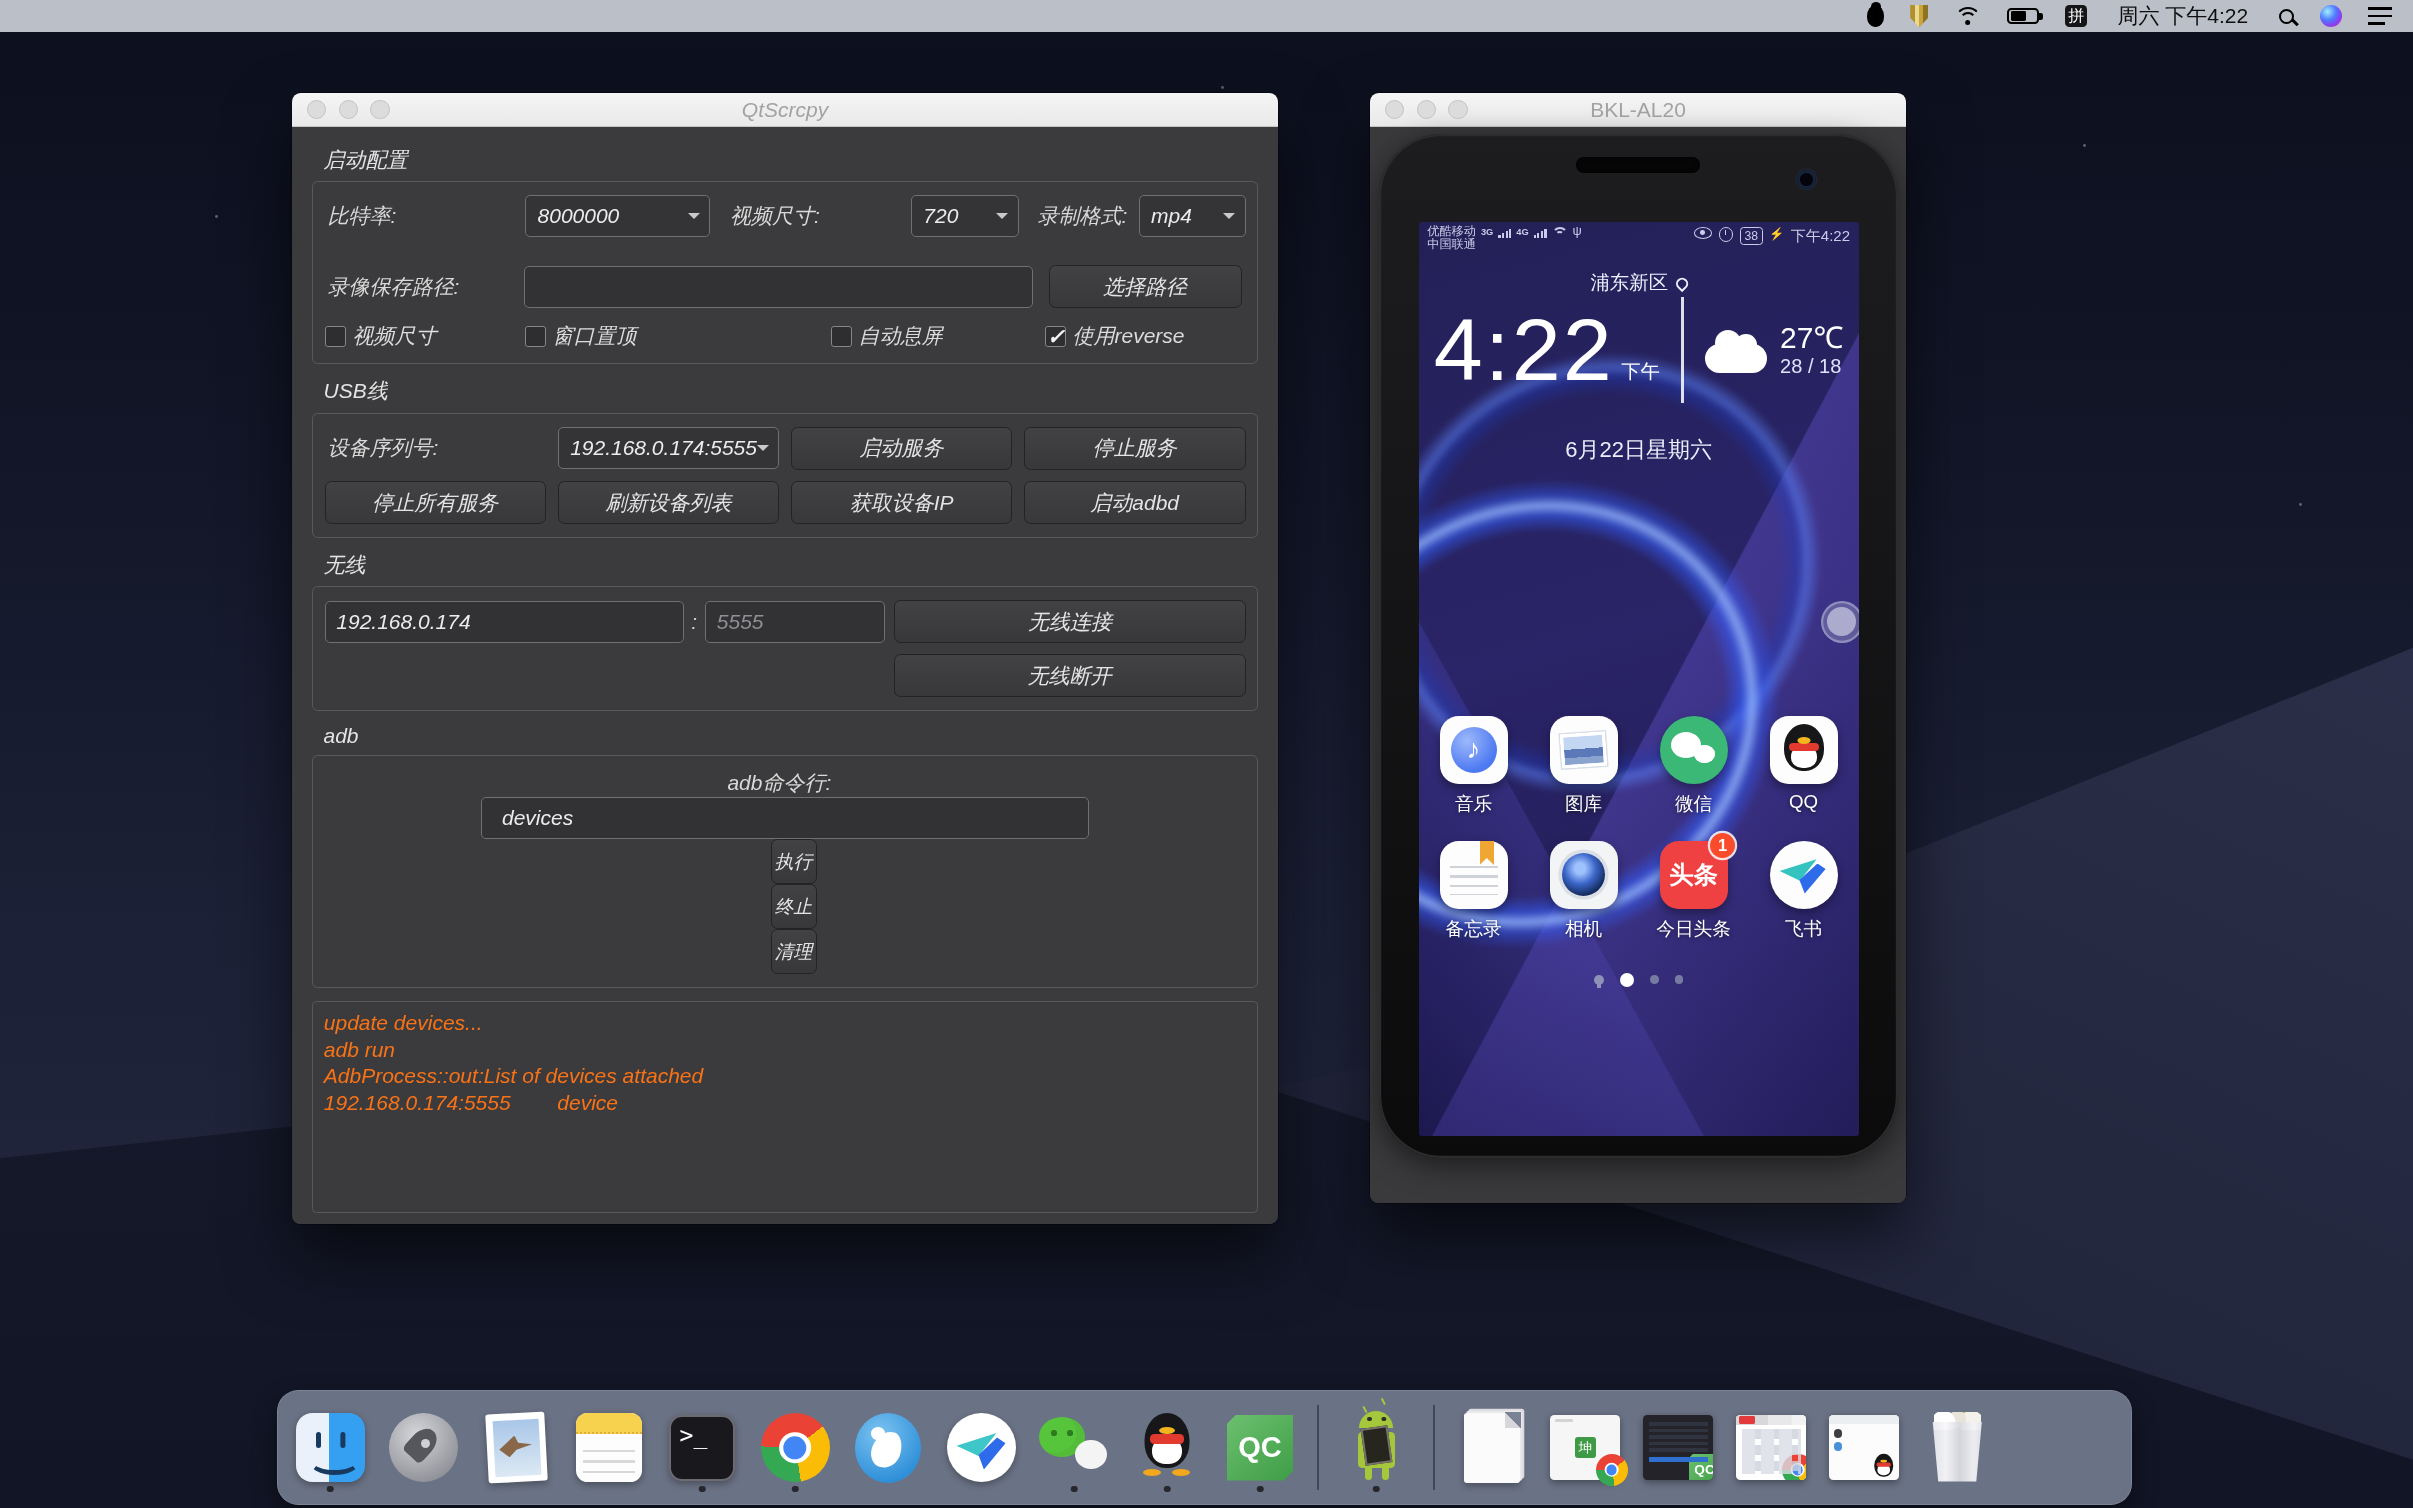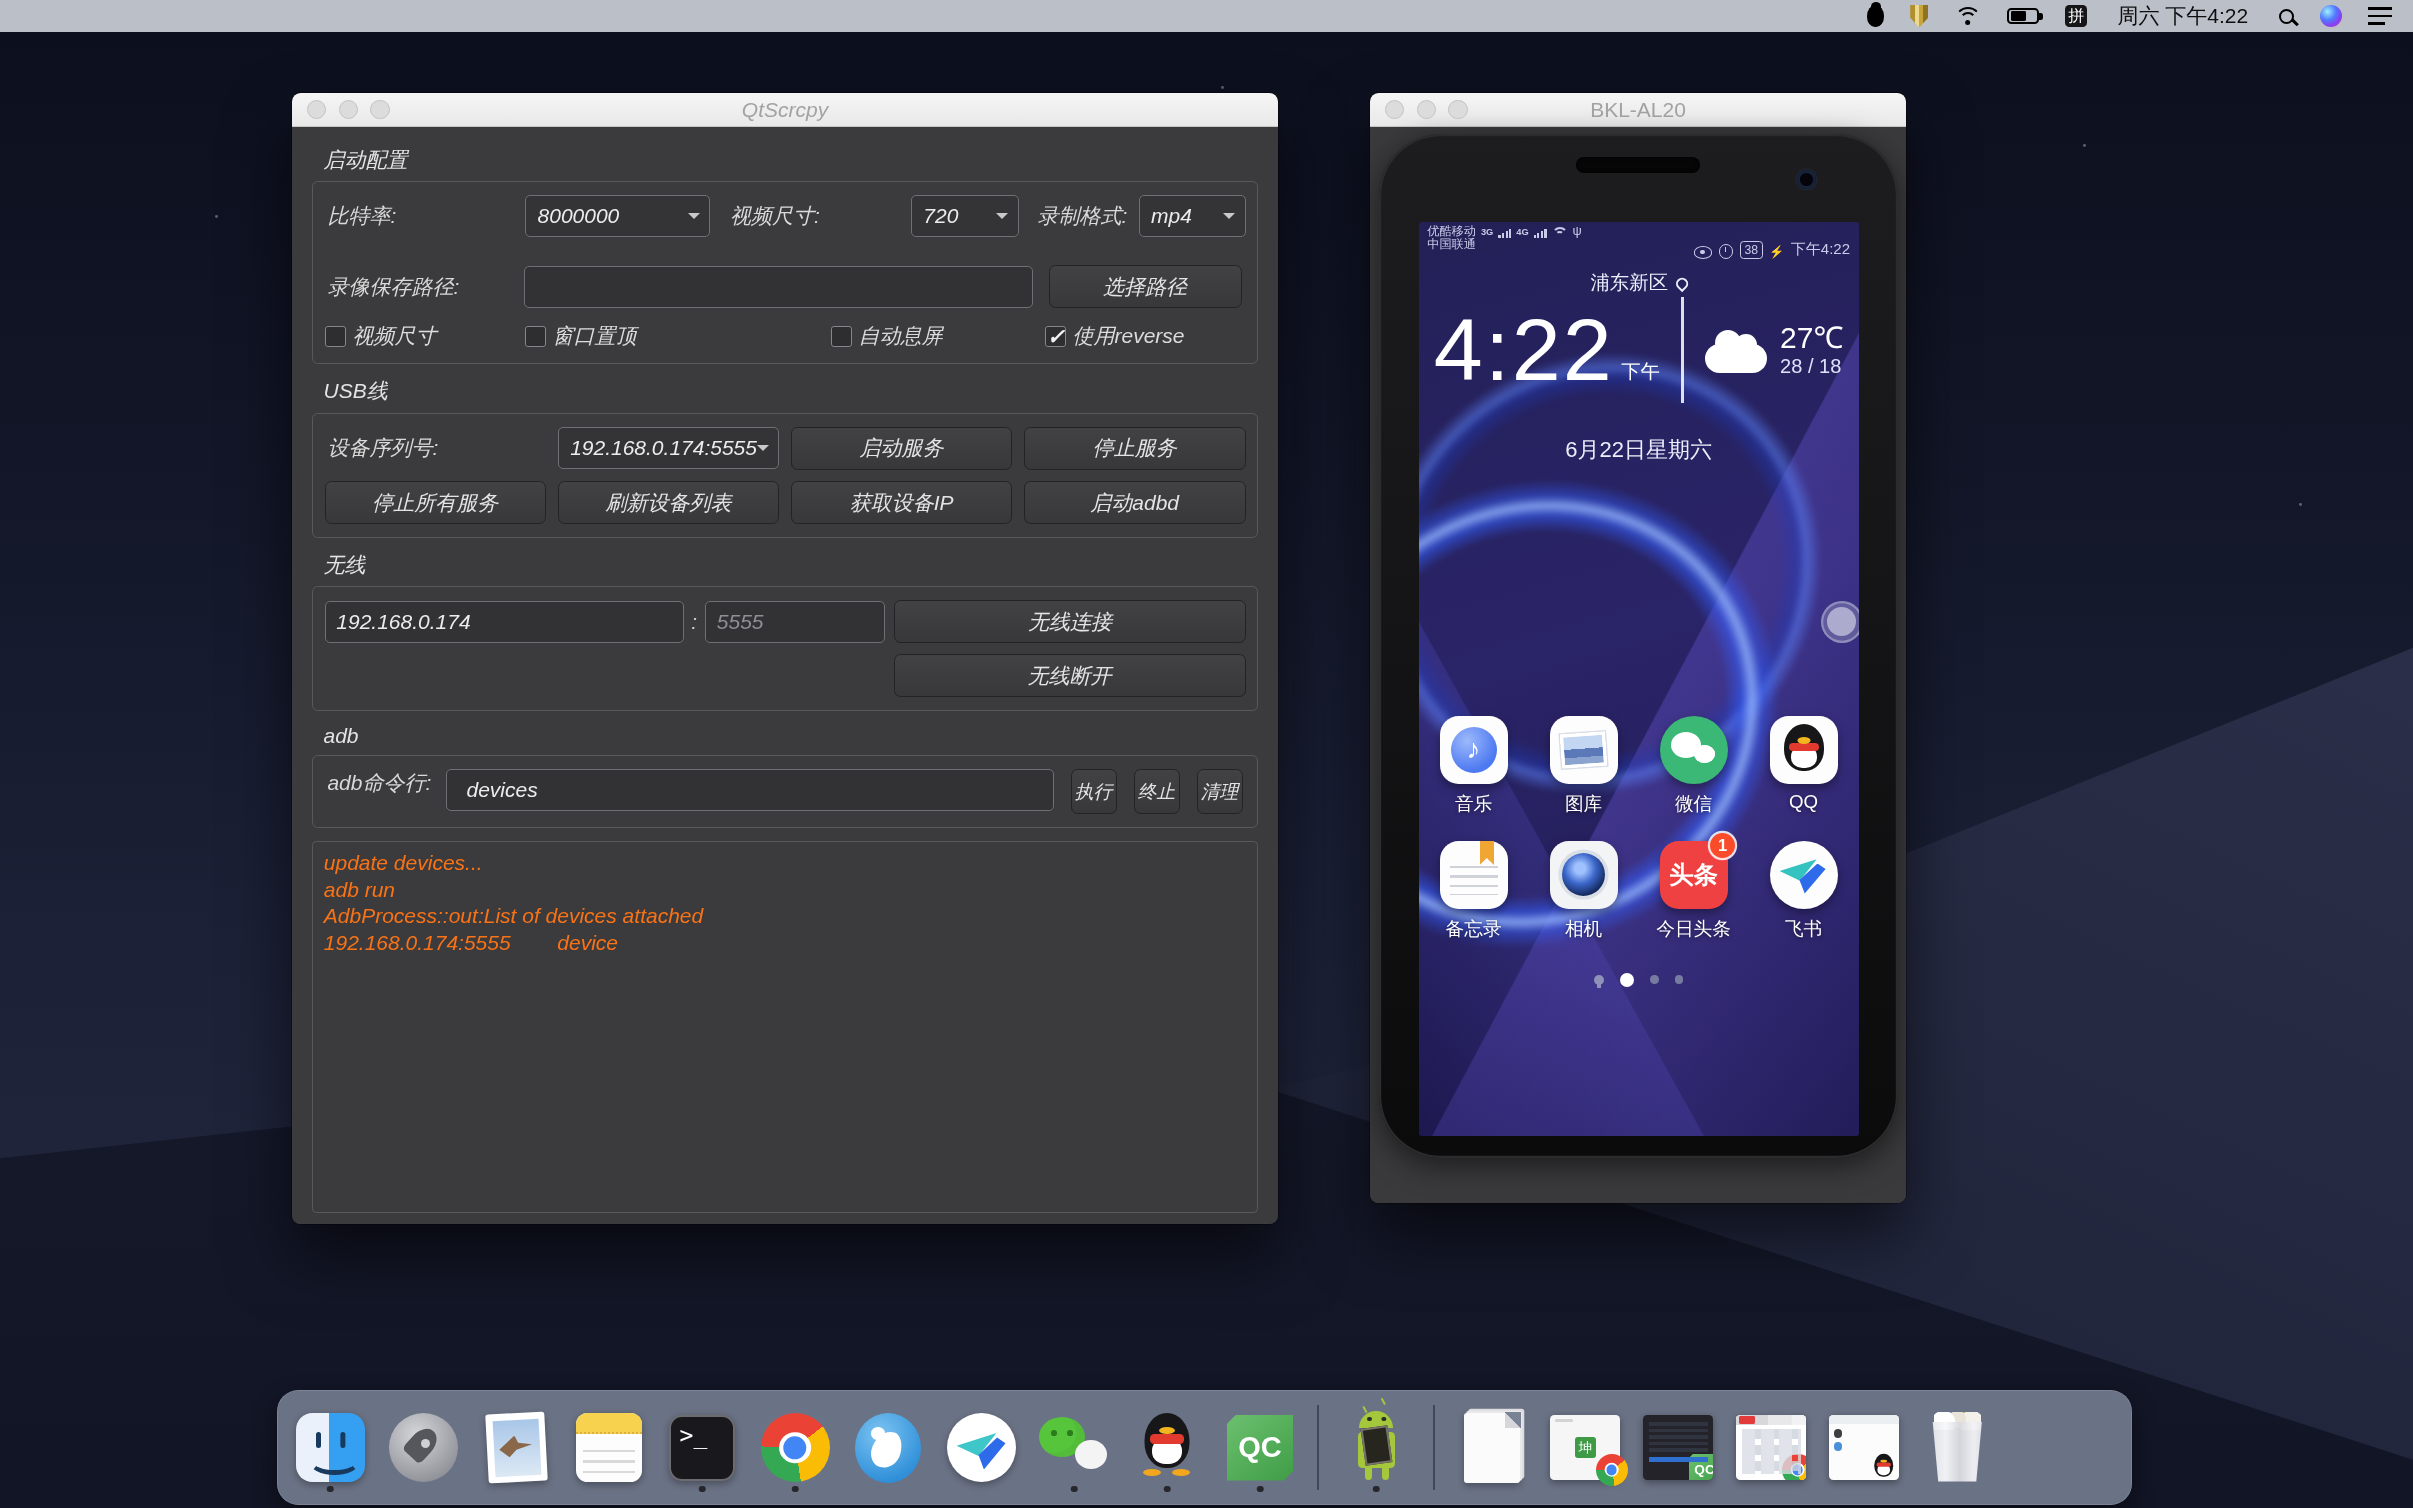--- a/index.html
+++ b/index.html
@@ -103,21 +103,21 @@
   .usbgrid .qlabel { padding-left:2.9px; }
 
   .wrow1 { display:flex; align-items:center; }
   .wrow1 .tinput.ip { width:359px; }
   .wrow1 .colon { width:21.5px; text-align:center; color:#cfcfcf; }
   .wrow1 .tinput.port { width:180px; }
   .wrow1 .qbtn { flex:1; margin-left:9.3px; }
   .wrow2 { display:flex; margin-top:10.8px; }
   .wrow2 .qbtn { width:352px; margin-left:auto; }
 
-  .adbrow { display:flex; align-items:flex-start; }
+  .adbrow { display:flex; align-items:center;flex-direction:column; }
   .adbrow .qlabel { width:121px; padding-left:2.9px; }
   .adbrow .tinput { width:608px;padding-left:20px; }
   .adbrow .qbtn.small { width:46px; height:45px; font-size:18.7px; margin-left:17px; padding:0; }
   .adbrow .qbtn.small + .qbtn.small { margin-left:17px; }
 
   .qt-output { flex:1; margin-top:13px; border:1.4px solid #59595c; border-radius:4.3px;
     padding:8.6px 10.8px; color:#f97316; font-size:21px; line-height:1.1; background:#3b3b3d; }
   .qt-output div { white-space:pre; margin-bottom:3.6px; }
 
   
@@ -148,21 +148,21 @@
   .psb-l1 { display:flex; align-items:flex-end; gap:5px; font-size:12.2px; }
   .psb-l2 { font-size:12.2px; }
   .netlab { font-size:9.3px; font-weight:bold; }
   .sigbars { display:flex; align-items:flex-end; gap:1.4px; }
   .sigbars i { width:2.2px; background:#c9cbe9; display:block; }
   .pwifi { position:relative; width:16px; height:10.8px; overflow:hidden; }
   .pwifi b { position:absolute; left:50%; border-radius:50%; border:2.2px solid transparent; border-top-color:#c9cbe9; }
   .pwifi .w1 { width:16px; height:16px; transform:translateX(-50%); top:0; }
   .pwifi .w2 { width:8.6px; height:8.6px; transform:translateX(-50%); top:3.6px; }
   .pusb { font-size:13px; color:#c9cbe9; }
-  .psb-right { display:flex; align-items:flex-end; gap:6.5px; font-size:15px; padding-top:2.9px; }
+  .psb-right { display:flex; align-items:flex-start; gap:6.5px; font-size:15px; padding-top:2.9px; }
   .peye { width:18.7px; height:12.2px; border:1.4px solid #c9cbe9; border-radius:50%; position:relative; }
   .peye::after { content:""; position:absolute; left:5.7px; top:2.2px; width:4.3px; height:4.3px; border-radius:50%; background:#c9cbe9; }
   .palarm { width:14.4px; height:14.4px; border:1.4px solid #c9cbe9; border-radius:50%; position:relative; }
   .palarm::after { content:""; position:absolute; left:5px; top:1.4px; width:1.4px; height:5px; background:#c9cbe9; }
   .pbatt { border:1.4px solid #c9cbe9; border-radius:3.6px; font-size:12.2px; padding:0 3.6px; line-height:16px; }
   .pbolt { font-size:12.2px; }
 
   .ploc { position:absolute; left:0; right:0; top:47px; text-align:center; color:#eceefc; font-size:19.4px; }
   .ppin { display:inline-block; width:11.5px; height:11.5px; border:2.2px solid #eceefc; border-radius:50% 50% 50% 0;
     transform:rotate(-45deg) translateY(1.4px); margin-left:7.2px; }

